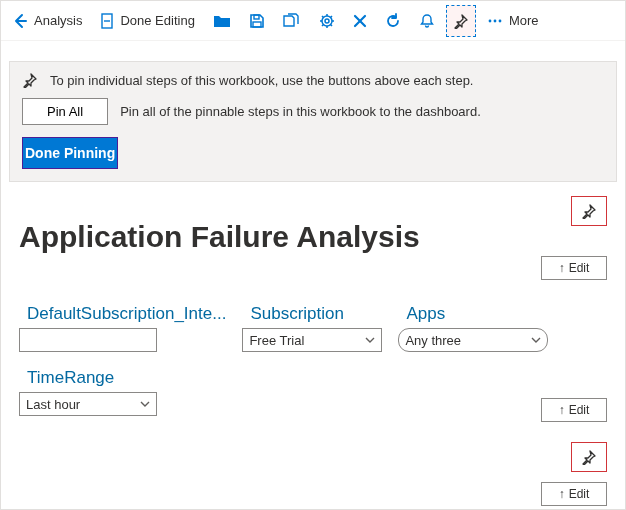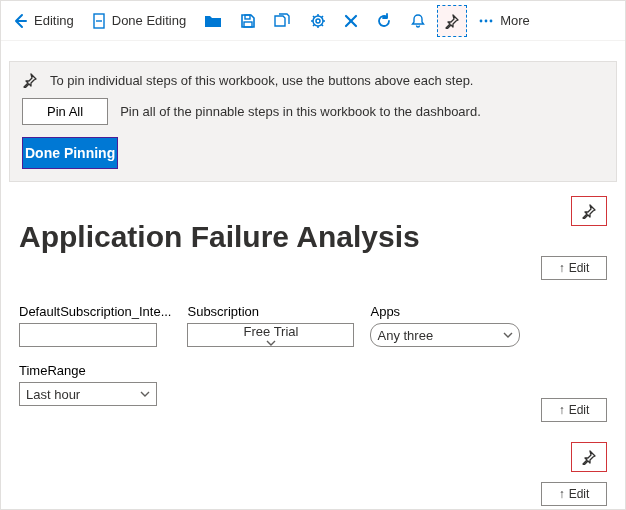--- a/index.html
+++ b/index.html
@@ -121,45 +121,45 @@
       display: flex;
       gap: 16px;
       margin-top: 50px;
       flex-wrap: wrap;
     }
     .param {
       display: flex;
       flex-direction: column;
       gap: 4px;
     }
-    .param-label { font-size: 13px; color: #000000; }
+    .param-label { font-size: 17px; color: #0369a1; margin-left: 8px; }
     .param-input {
       border: 1px solid #8a8886;
       height: 24px;
       background: #ffffff;
       display: flex;
       align-items: center;
       justify-content: space-between;
       padding: 0 6px;
       font-size: 13px;
     }
     .param-input .chev { color: #605e5c; }
     .w-170 { width: 138px; }
-    .w-140 { width: 167px; flex-direction: column; }
+    .w-140 { width: 140px; }
     .w-150 { width: 150px; border-radius: 11px; }
   </style>
 </head>
 <body>
 
 <div class="toolbar">
   <div class="tb-item">
     <svg width="16" height="16" viewBox="0 0 16 16">
         <path d="M10 2 L4 8 L10 14 M4 8 H14" stroke="#0078d4" stroke-width="2" fill="none" stroke-linecap="round" stroke-linejoin="round"></path>
       </svg>
-    <span class="tb-label">Editing</span>
+    <span class="tb-label">Analysis</span>
   </div>
   <div class="tb-item">
     <svg width="14" height="16" viewBox="0 0 14 16">
         <rect x="2" y="1" width="10" height="14" stroke="#0078d4" stroke-width="1.4" fill="none"></rect>
         <line x1="4" y1="8" x2="10" y2="8" stroke="#0078d4" stroke-width="1.4"></line>
       </svg>
     <span class="tb-label">Done Editing</span>
   </div>
   <div class="tb-item">
     <svg width="18" height="14" viewBox="0 0 18 14">

